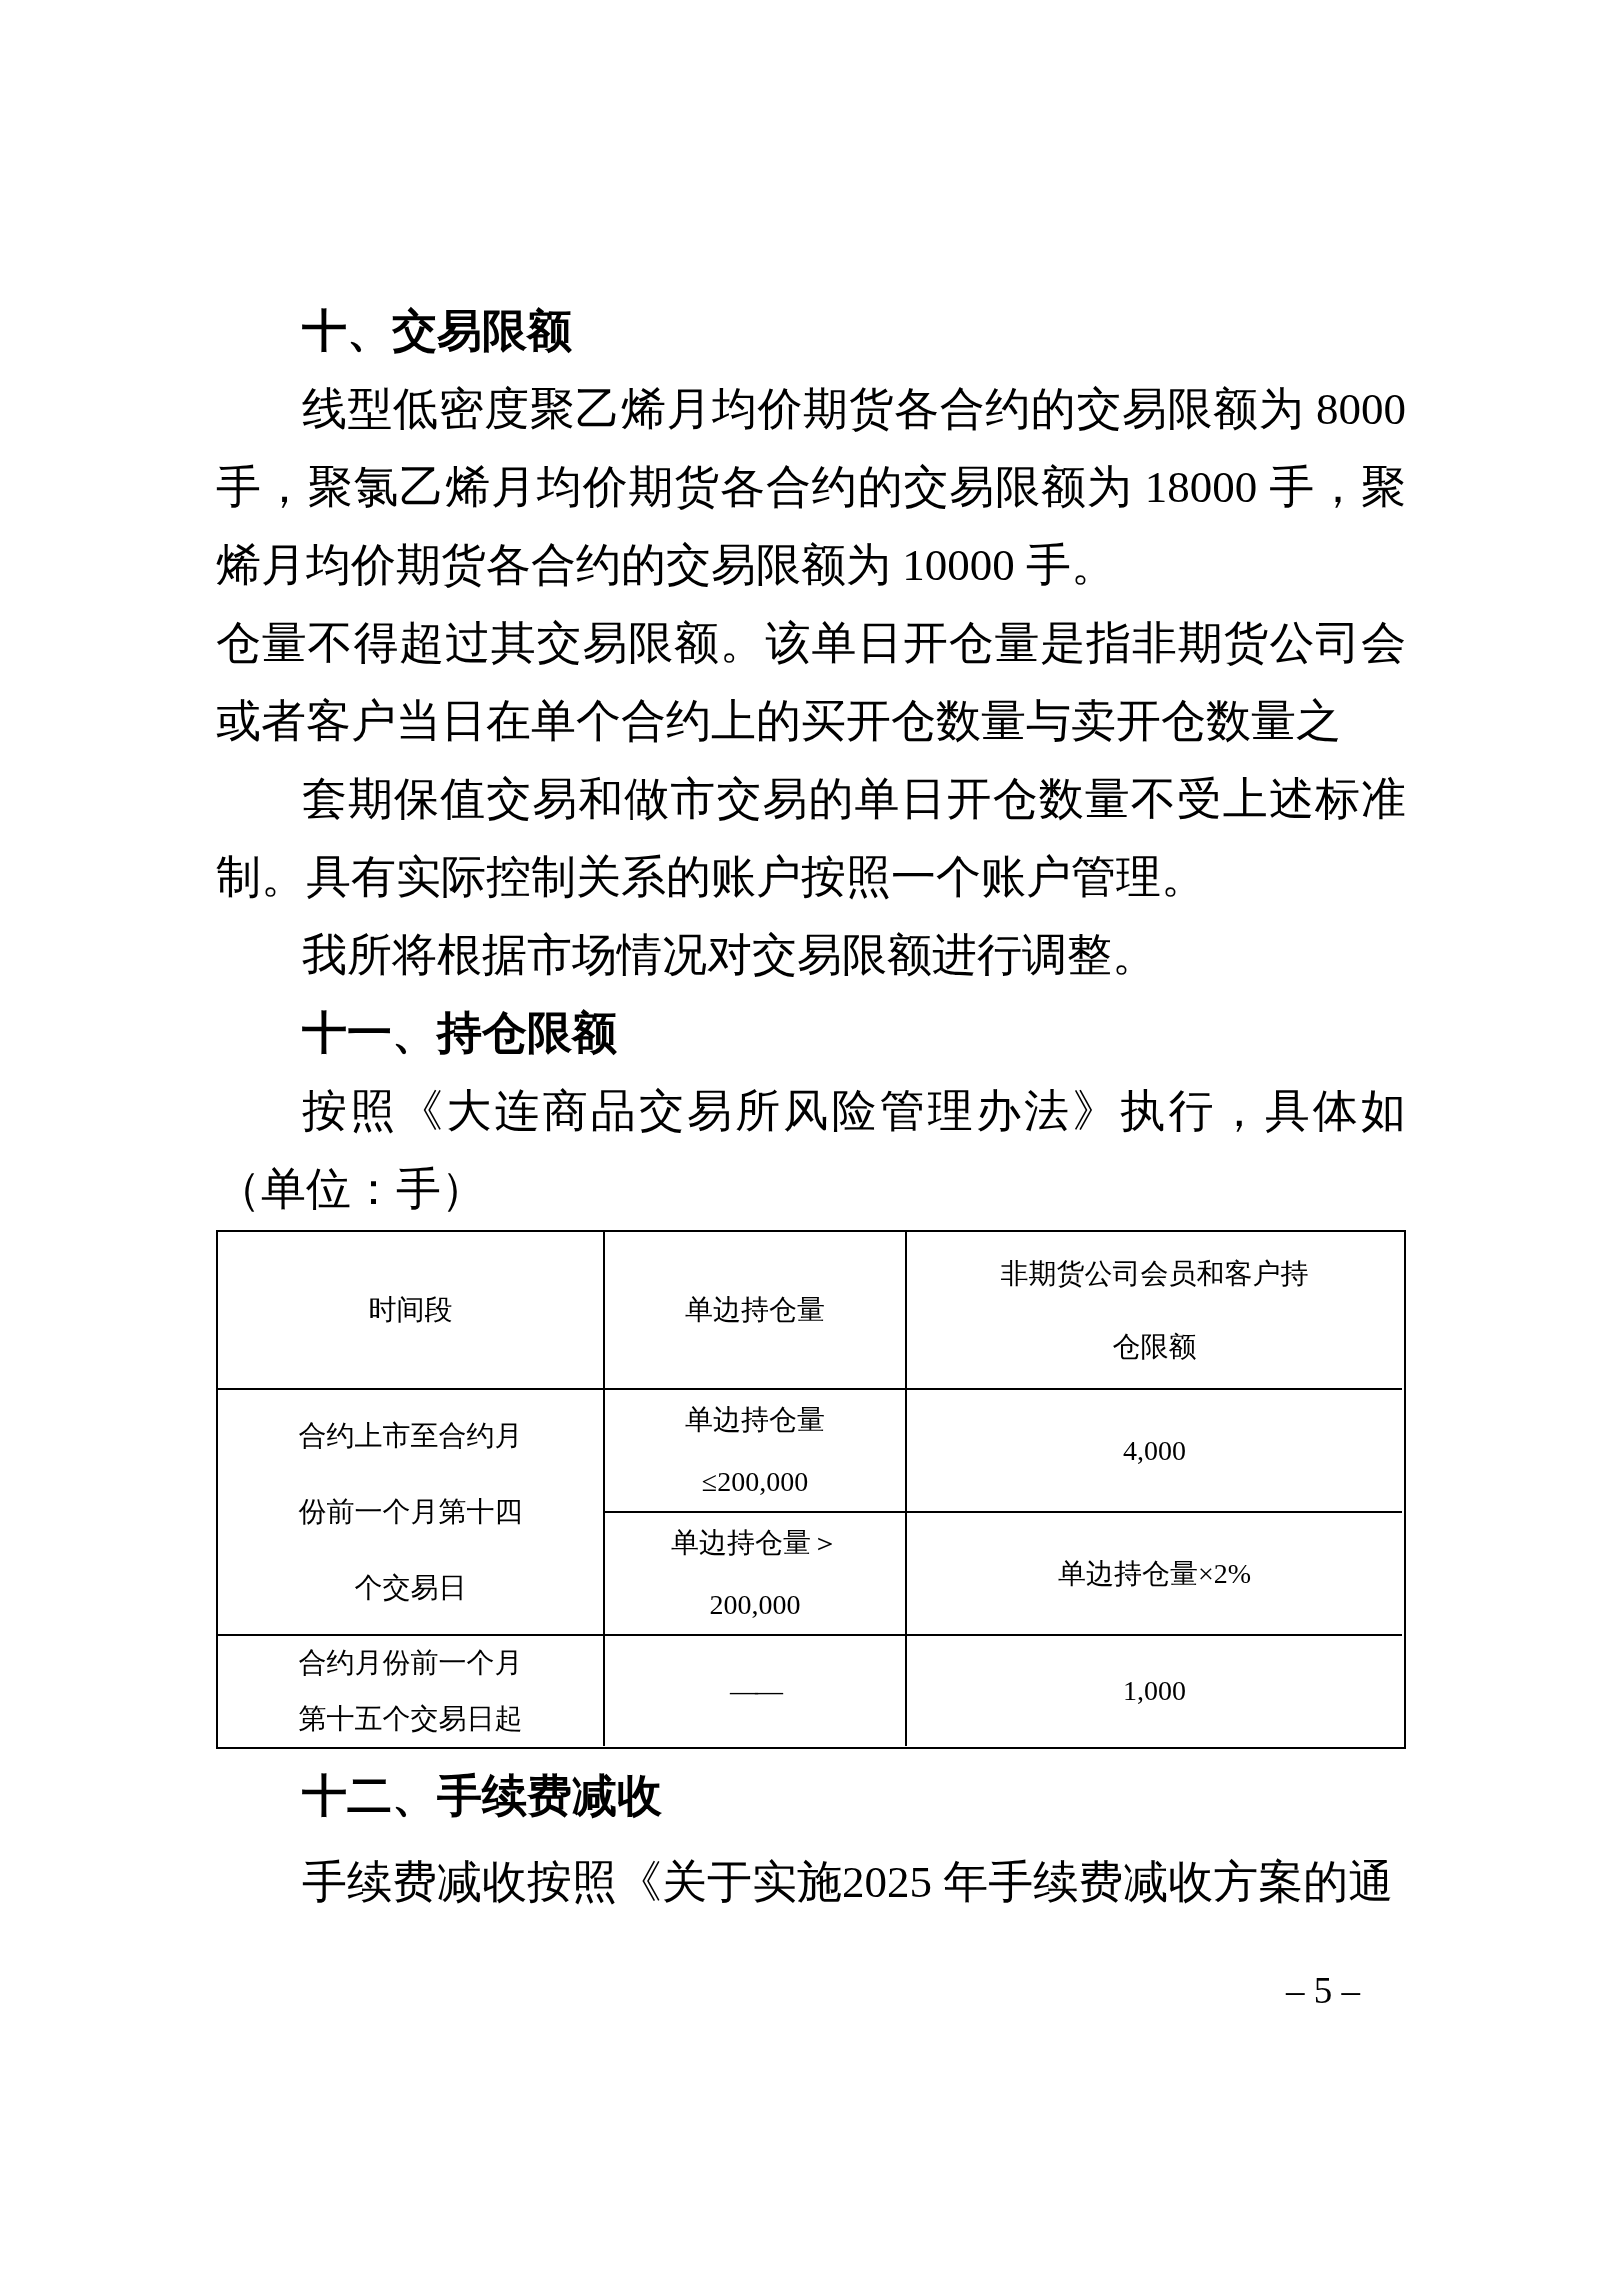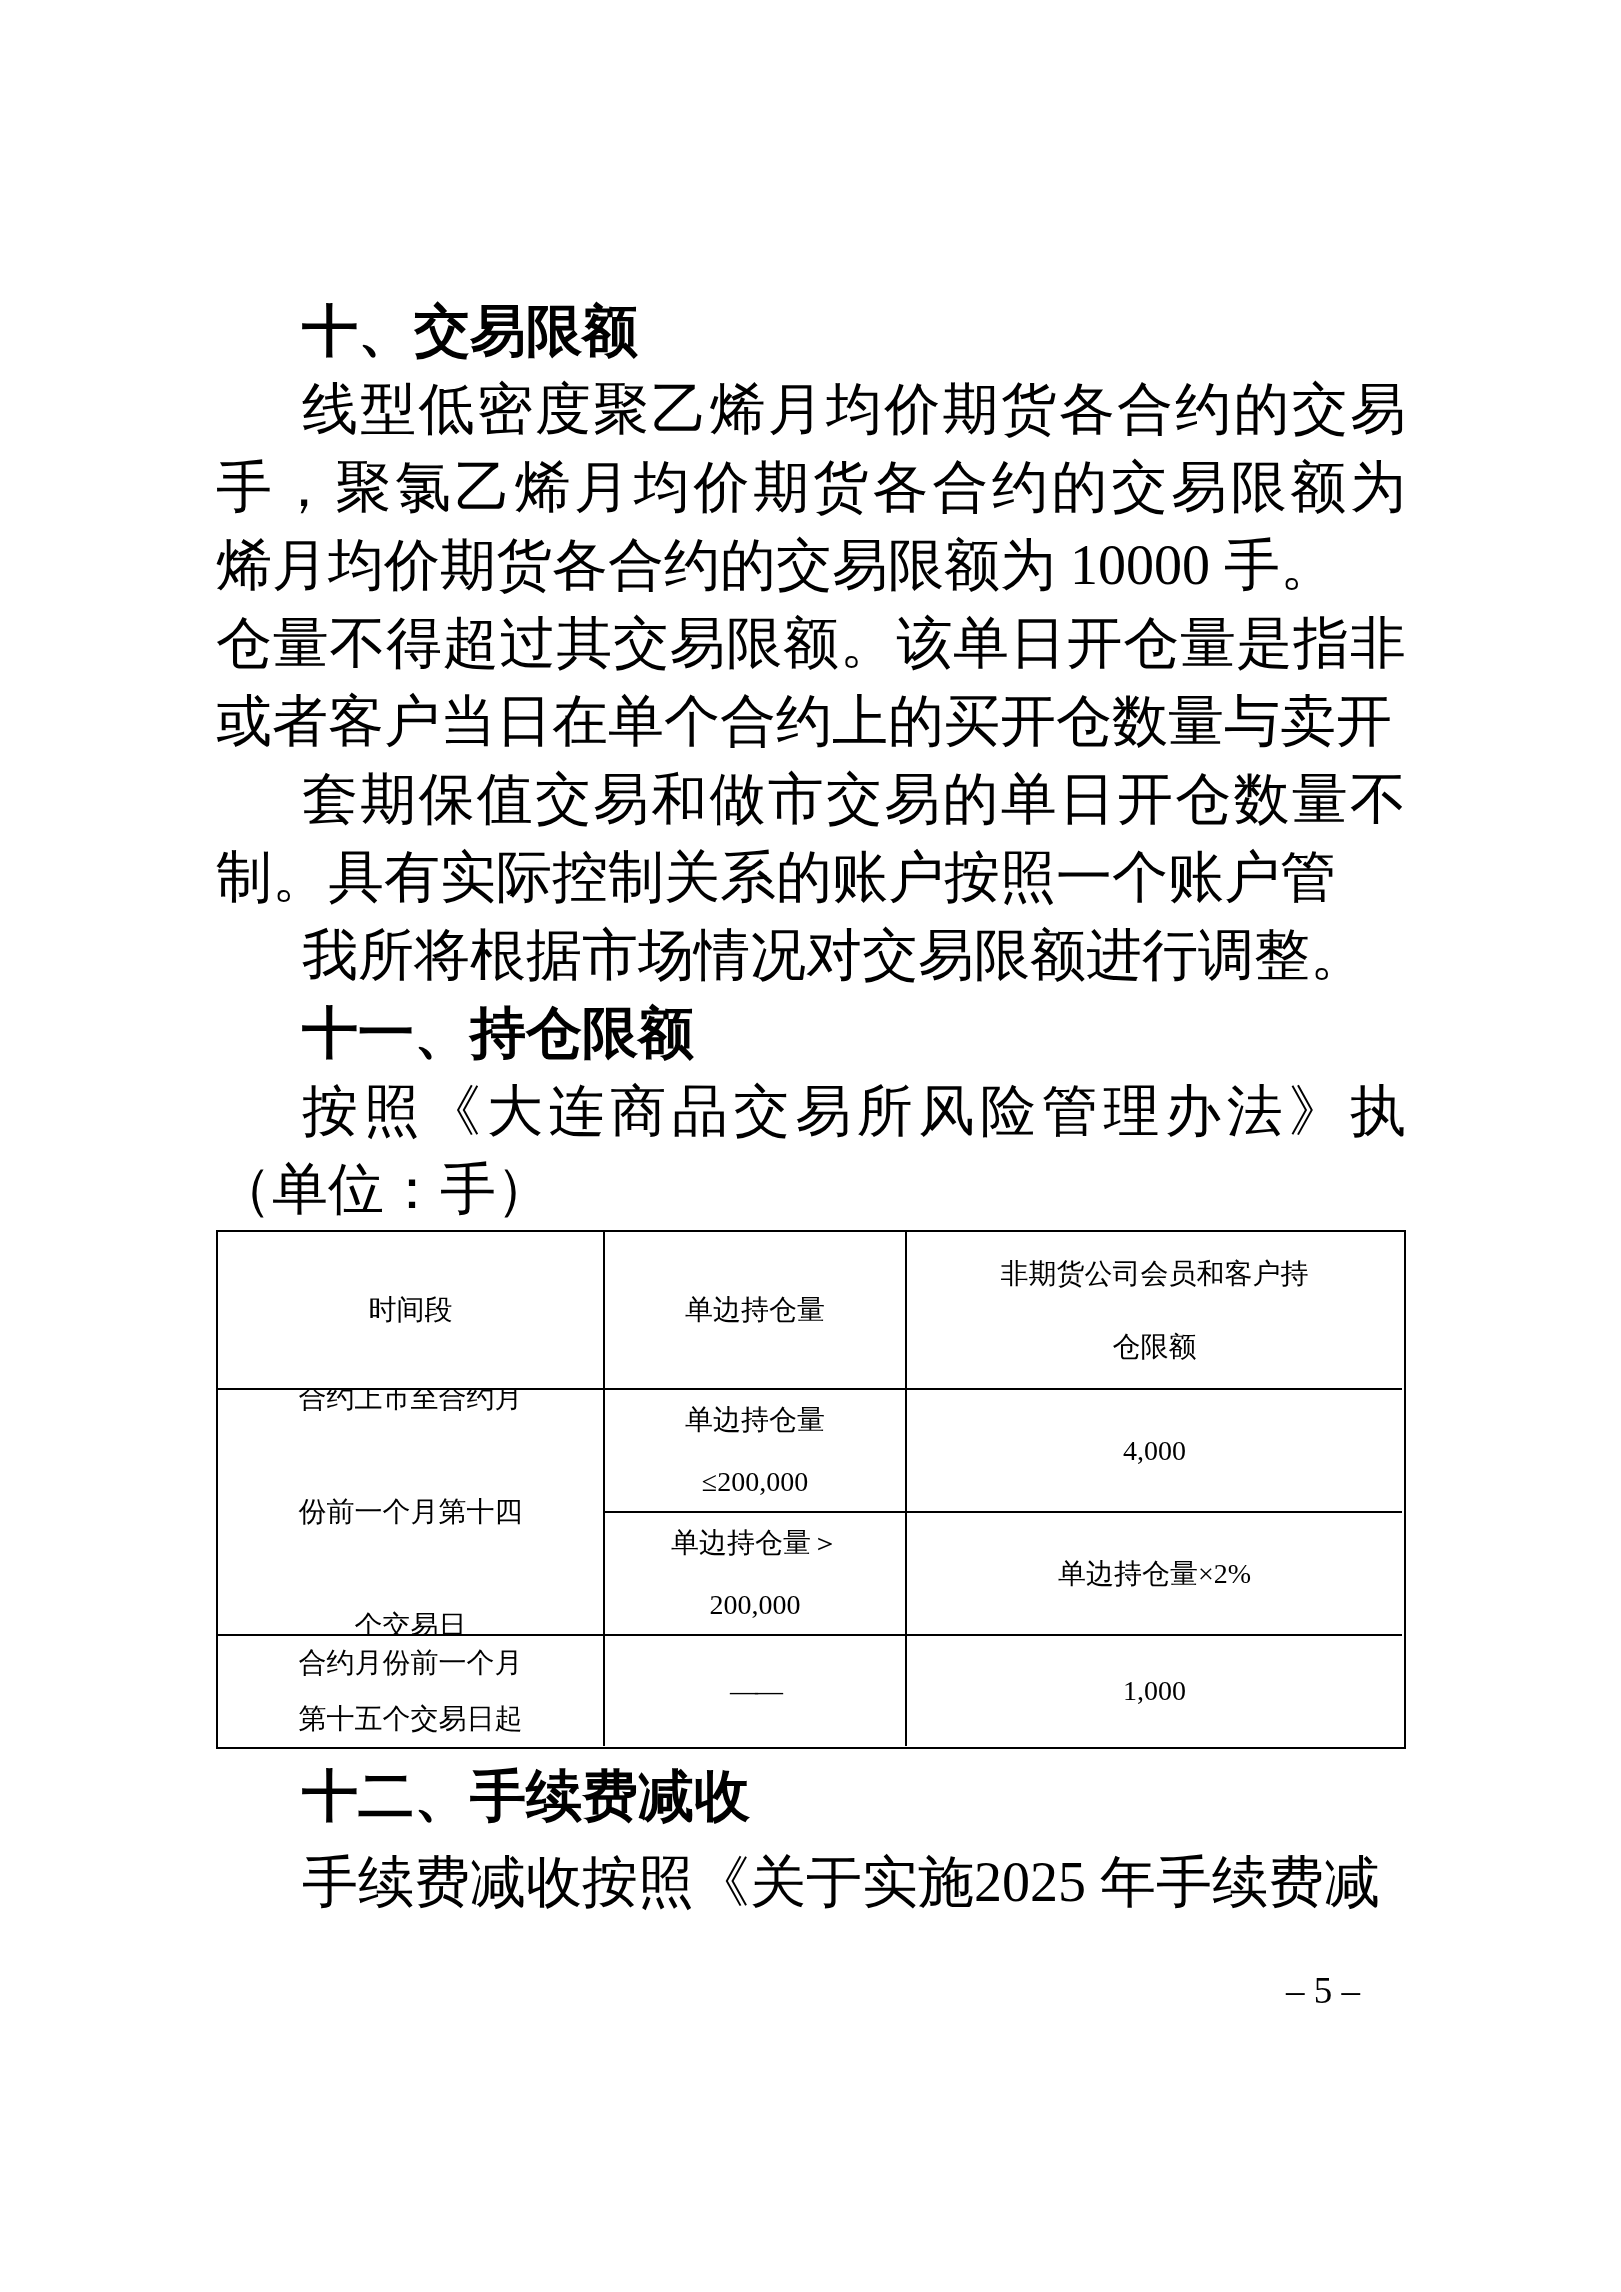--- a/index.html
+++ b/index.html
@@ -14,21 +14,21 @@
   .content {
     position: absolute;
     left: 216px;
     top: 0;
     width: 1190px;
   }
   .line {
     height: 78px;
     line-height: 78px;
     overflow: hidden;
-    font-size: 56px;
+    font-size: 45px;
     font-family: "Liberation Serif", "DejaVu Serif", serif;
     white-space: normal;
   }
   .first-line { margin-top: 292px; }
   .heading {
     font-family: "Liberation Sans", "DejaVu Sans", sans-serif;
     font-weight: bold;
   }
   .indent { text-indent: 86px; }
   .stretch { text-align: justify; text-align-last: justify; }
@@ -52,21 +52,21 @@
     display: flex;
     flex-direction: column;
     align-items: center;
     justify-content: center;
     text-align: center;
     overflow: hidden;
   }
   .bl2 { border-left: 2px solid #000000; }
   .bt3 { border-top: 2.9px solid #000000; }
   .bt2 { border-top: 2px solid #000000; }
-  .span-rows { grid-row: 2 / 4; grid-column: 1; gap: 38px; }
+  .span-rows { grid-row: 2 / 4; grid-column: 1; }
   .lh74 div { line-height: 73px; height: 73px; }
   .lh78 div { line-height: 76px; height: 76px; }
   .lh63 div { line-height: 62px; height: 62px; }
   .lh57 div { line-height: 56px; height: 56px; }
   .dash-cell { letter-spacing: -2.9px; }
 
   .pagenum {
     margin-top: 31px;
     height: 78px;
     line-height: 78px;

